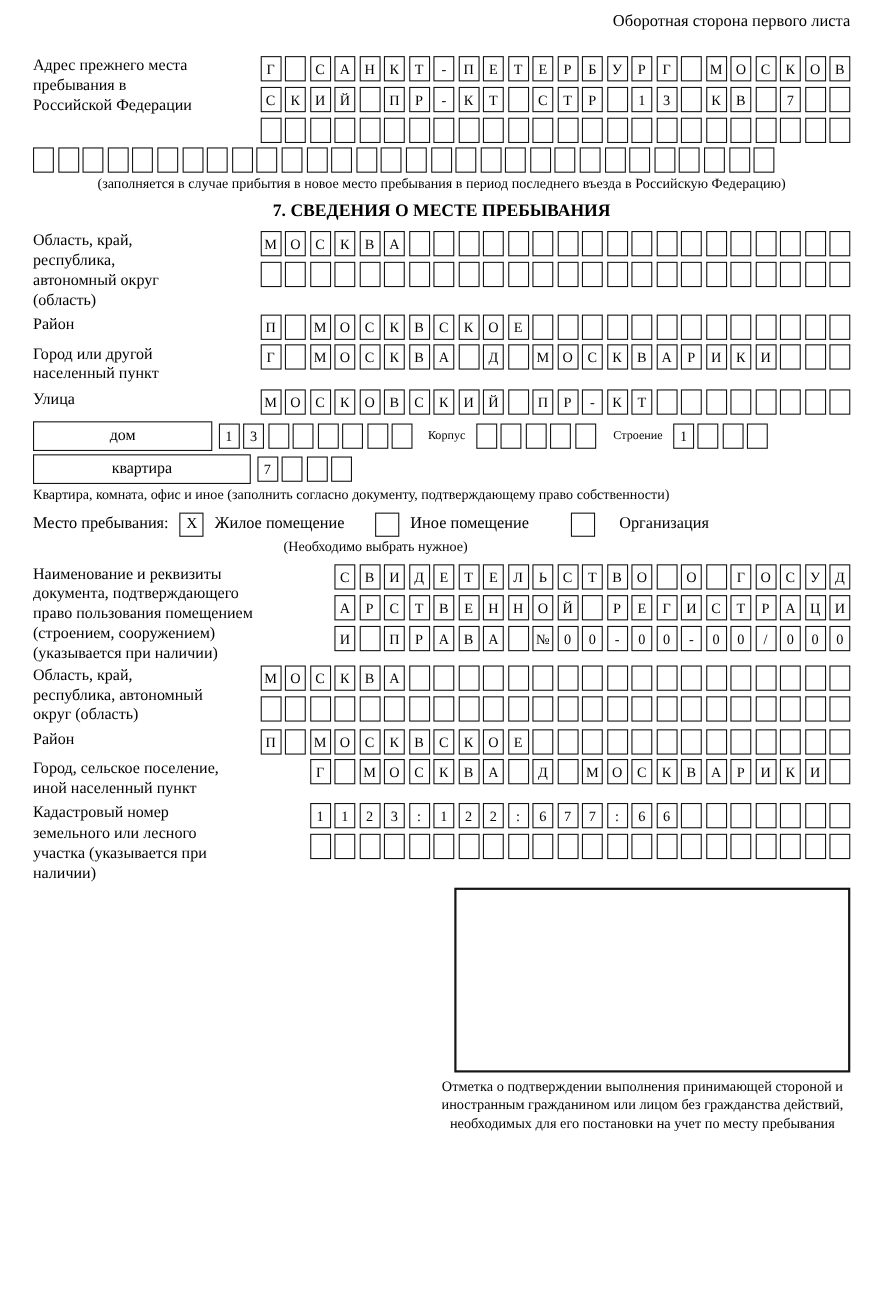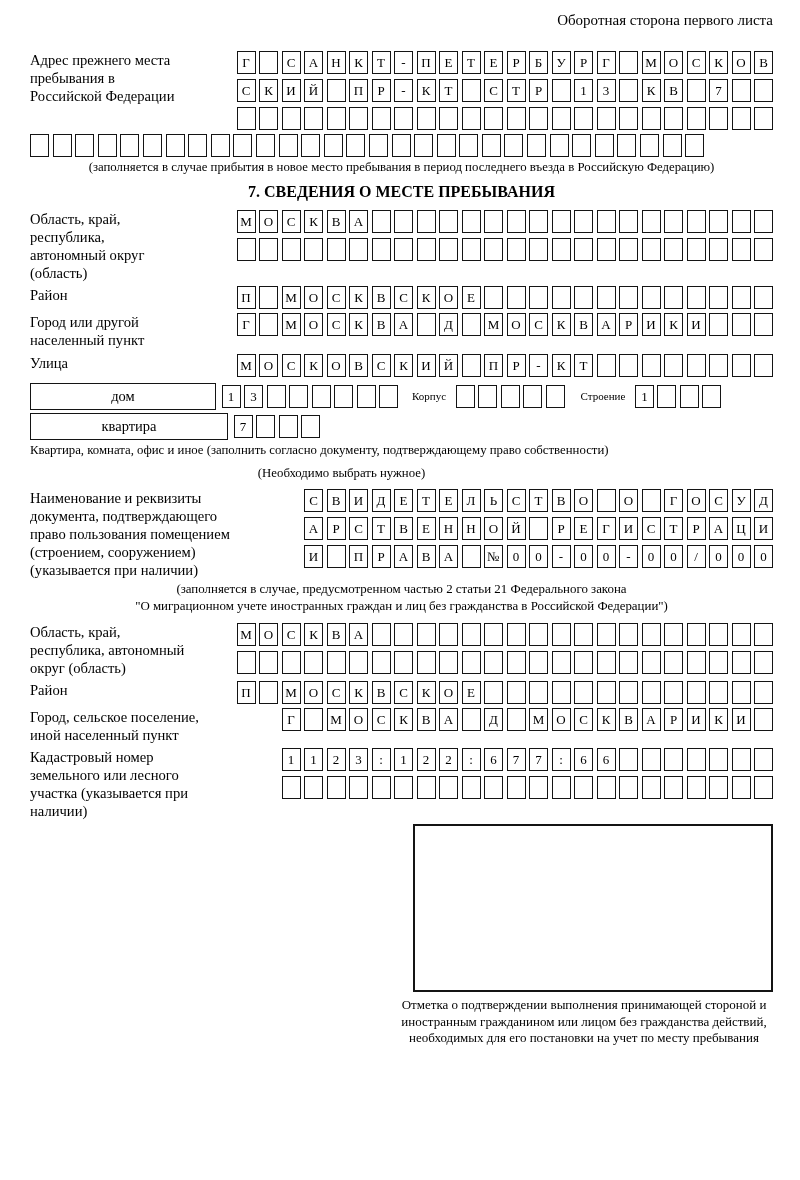--- a/index.html
+++ b/index.html
@@ -301,21 +301,21 @@
         <span class="cell"></span>
         <span class="cell"></span>
         <span class="cell"></span>
         <span class="cell"></span>
         <span class="cell"></span>
         <span class="cell"></span>
       </div>
   </div>
 
   <div class="inline-row">
-    <div class="wide-box" style="width:186px">дом</div>
+    <div class="wide-box" style="width:163px">дом</div>
     <div class="cells" style="margin-left:2px">
         <span class="cell">1</span>
         <span class="cell">3</span>
         <span class="cell"></span>
         <span class="cell"></span>
         <span class="cell"></span>
         <span class="cell"></span>
         <span class="cell"></span>
         <span class="cell"></span>
       </div>
@@ -340,20 +340,29 @@
     <div class="wide-box" style="width:198px">квартира</div>
     <div class="cells" style="margin-left:2px">
         <span class="cell">7</span>
         <span class="cell"></span>
         <span class="cell"></span>
         <span class="cell"></span>
       </div>
   </div>
   <div class="caption" style="margin-bottom:7px">Квартира, комната, офис и иное (заполнить согласно документу, подтверждающему право собственности)</div>
 
+  <div class="stay-row">
+    <span>Место пребывания:</span>
+    <span class="chk">X</span>
+    <span>Жилое помещение</span>
+    <span class="chk" style="margin-left:28px"></span>
+    <span>Иное помещение</span>
+    <span class="chk" style="margin-left:38px;margin-right:22px"></span>
+    <span>Организация</span>
+  </div>
   <div class="stay-note">(Необходимо выбрать нужное)</div>
 
   <div class="field" style="margin-bottom:2px">
     <div class="label" style="max-width:225px">Наименование и реквизиты документа, подтверждающего право пользования помещением (строением, сооружением) (указывается при наличии)</div>
     <div class="cellcol">
       <div class="cells">
           <span class="cell">С</span>
           <span class="cell">В</span>
           <span class="cell">И</span>
           <span class="cell">Д</span>
@@ -417,24 +426,20 @@
           <span class="cell">0</span>
           <span class="cell">0</span>
           <span class="cell">/</span>
           <span class="cell">0</span>
           <span class="cell">0</span>
           <span class="cell">0</span>
         </div>
     </div>
   </div>
 
-  <div class="notes-2line">
-    <span>(заполняется в случае, предусмотренном частью 2 статьи 21 Федерального закона</span><br>
-    <span>"О миграционном учете иностранных граждан и лиц без гражданства в Российской Федерации")</span>
-  </div>
 
   <div class="field">
     <div class="label" style="max-width:158px">Область, край, республика, автономный округ (область)</div>
     <div class="cellcol">
       <div class="cells">
           <span class="cell">М</span>
           <span class="cell">О</span>
           <span class="cell">С</span>
           <span class="cell">К</span>
           <span class="cell">В</span>

